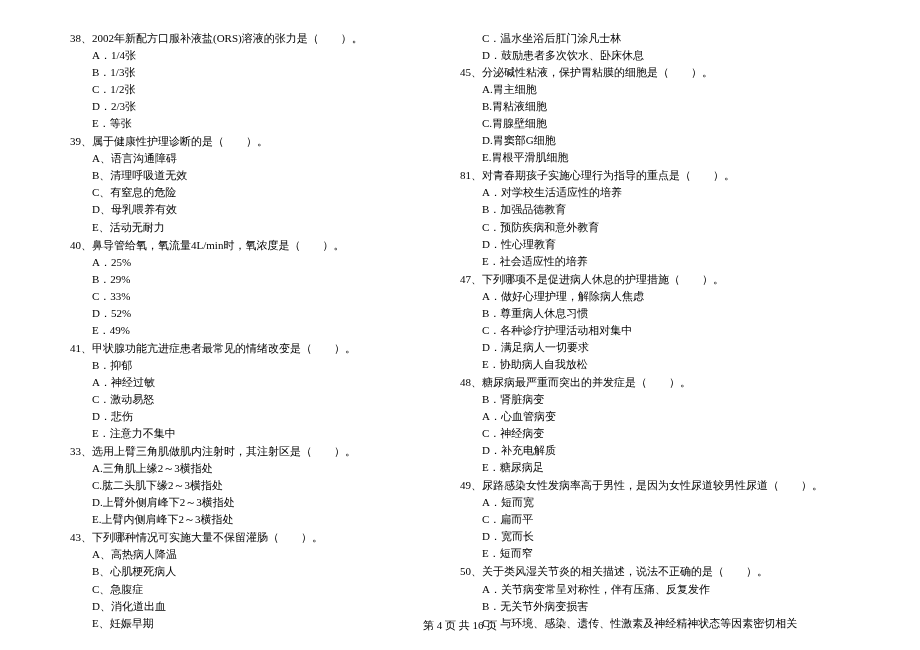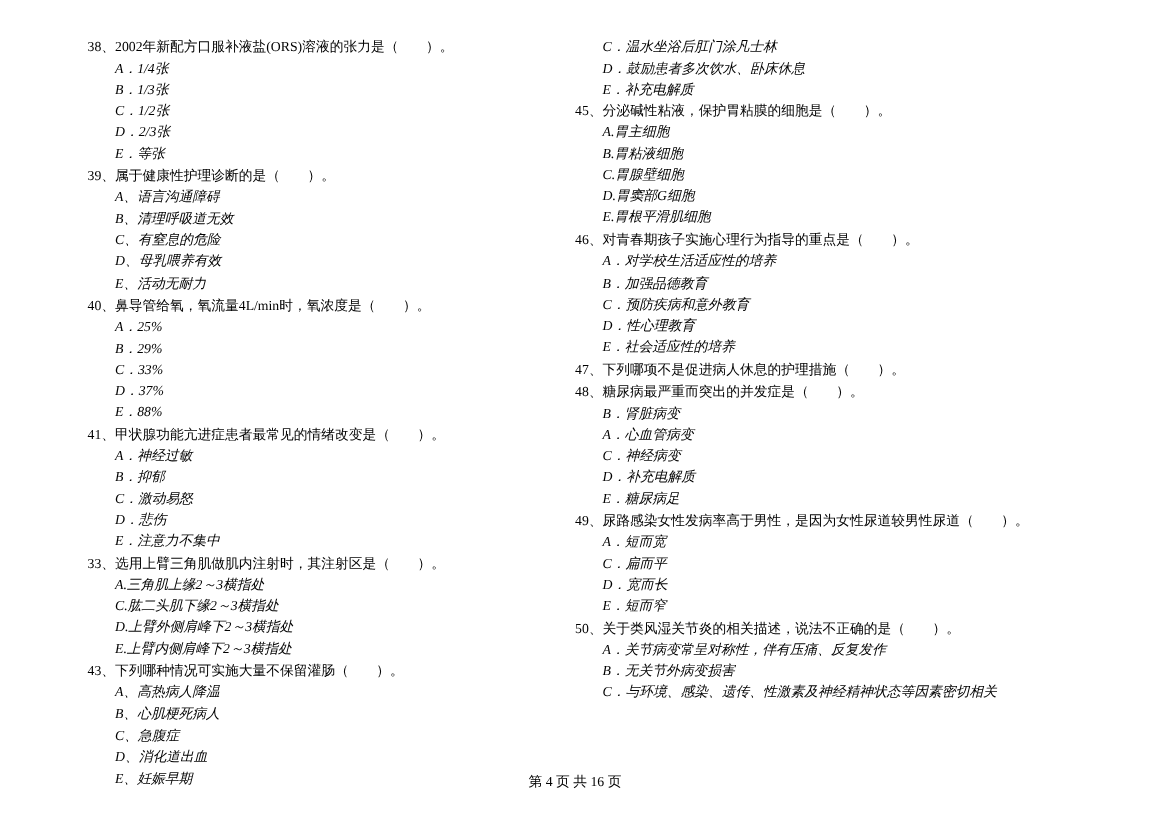--- a/index.html
+++ b/index.html
@@ -22,21 +22,20 @@
       line-height: 1.55;
     }
     .question {
       margin-bottom: 1px;
     }
     .q-text {
       margin-left: 0;
     }
     .options {
       margin-left: 22px;
-      font-style: italic;
     }
     .option-line {
       display: block;
     }
     .footer {
       text-align: center;
       font-size: 11px;
       margin-top: 8px;
     }
   </style>
@@ -64,29 +63,29 @@
         <span class="option-line">D、母乳喂养有效</span>
         <span class="option-line">E、活动无耐力</span>
       </div>
     </div>
     <div class="question">
       <span class="q-text"><span>40、</span><span>鼻导管给氧，氧流量4L/min时，氧浓度是（　　）。</span></span>
       <div class="options">
         <span class="option-line">A．25%</span>
         <span class="option-line">B．29%</span>
         <span class="option-line">C．33%</span>
-        <span class="option-line">D．37%</span>
-        <span class="option-line">E．88%</span>
+        <span class="option-line">D．52%</span>
+        <span class="option-line">E．49%</span>
       </div>
     </div>
     <div class="question">
       <span class="q-text"><span>41、</span><span>甲状腺功能亢进症患者最常见的情绪改变是（　　）。</span></span>
       <div class="options">
+        <span class="option-line">B．抑郁</span>
         <span class="option-line">A．神经过敏</span>
-        <span class="option-line">B．抑郁</span>
         <span class="option-line">C．激动易怒</span>
         <span class="option-line">D．悲伤</span>
         <span class="option-line">E．注意力不集中</span>
       </div>
     </div>
     <div class="question">
       <span class="q-text"><span>33、</span><span>选用上臂三角肌做肌内注射时，其注射区是（　　）。</span></span>
       <div class="options">
         <span class="option-line">A.三角肌上缘2～3横指处</span>
         <span class="option-line">C.肱二头肌下缘2～3横指处</span>
@@ -107,44 +106,50 @@
     <div class="question">
       
       
     </div>
   </div>
 
   <div class="column">
     <div class="options">
       <span class="option-line">C．温水坐浴后肛门涂凡士林</span>
       <span class="option-line">D．鼓励患者多次饮水、卧床休息</span>
-      <span class="option-line">E．补充电解质</span>
     </div>
     <div class="question">
       <span class="q-text"><span>45、</span><span>分泌碱性粘液，保护胃粘膜的细胞是（　　）。</span></span>
       <div class="options">
         <span class="option-line">A.胃主细胞</span>
         <span class="option-line">B.胃粘液细胞</span>
         <span class="option-line">C.胃腺壁细胞</span>
         <span class="option-line">D.胃窦部G细胞</span>
         <span class="option-line">E.胃根平滑肌细胞</span>
       </div>
     </div>
     <div class="question">
-      <span class="q-text"><span>46、</span><span>对青春期孩子实施心理行为指导的重点是（　　）。</span></span>
+      <span class="q-text"><span>81、</span><span>对青春期孩子实施心理行为指导的重点是（　　）。</span></span>
       <div class="options">
         <span class="option-line">A．对学校生活适应性的培养</span>
         <span class="option-line">B．加强品德教育</span>
         <span class="option-line">C．预防疾病和意外教育</span>
         <span class="option-line">D．性心理教育</span>
         <span class="option-line">E．社会适应性的培养</span>
       </div>
     </div>
     <div class="question">
       <span class="q-text"><span>47、</span><span>下列哪项不是促进病人休息的护理措施（　　）。</span></span>
+      <div class="options">
+        <span class="option-line">A．做好心理护理，解除病人焦虑</span>
+        <span class="option-line">B．尊重病人休息习惯</span>
+        <span class="option-line">C．各种诊疗护理活动相对集中</span>
+        <span class="option-line">D．满足病人一切要求</span>
+        <span class="option-line">E．协助病人自我放松</span>
+      </div>
     </div>
     <div class="question">
       <span class="q-text"><span>48、</span><span>糖尿病最严重而突出的并发症是（　　）。</span></span>
       <div class="options">
         <span class="option-line">B．肾脏病变</span>
         <span class="option-line">A．心血管病变</span>
         <span class="option-line">C．神经病变</span>
         <span class="option-line">D．补充电解质</span>
         <span class="option-line">E．糖尿病足</span>
       </div>

